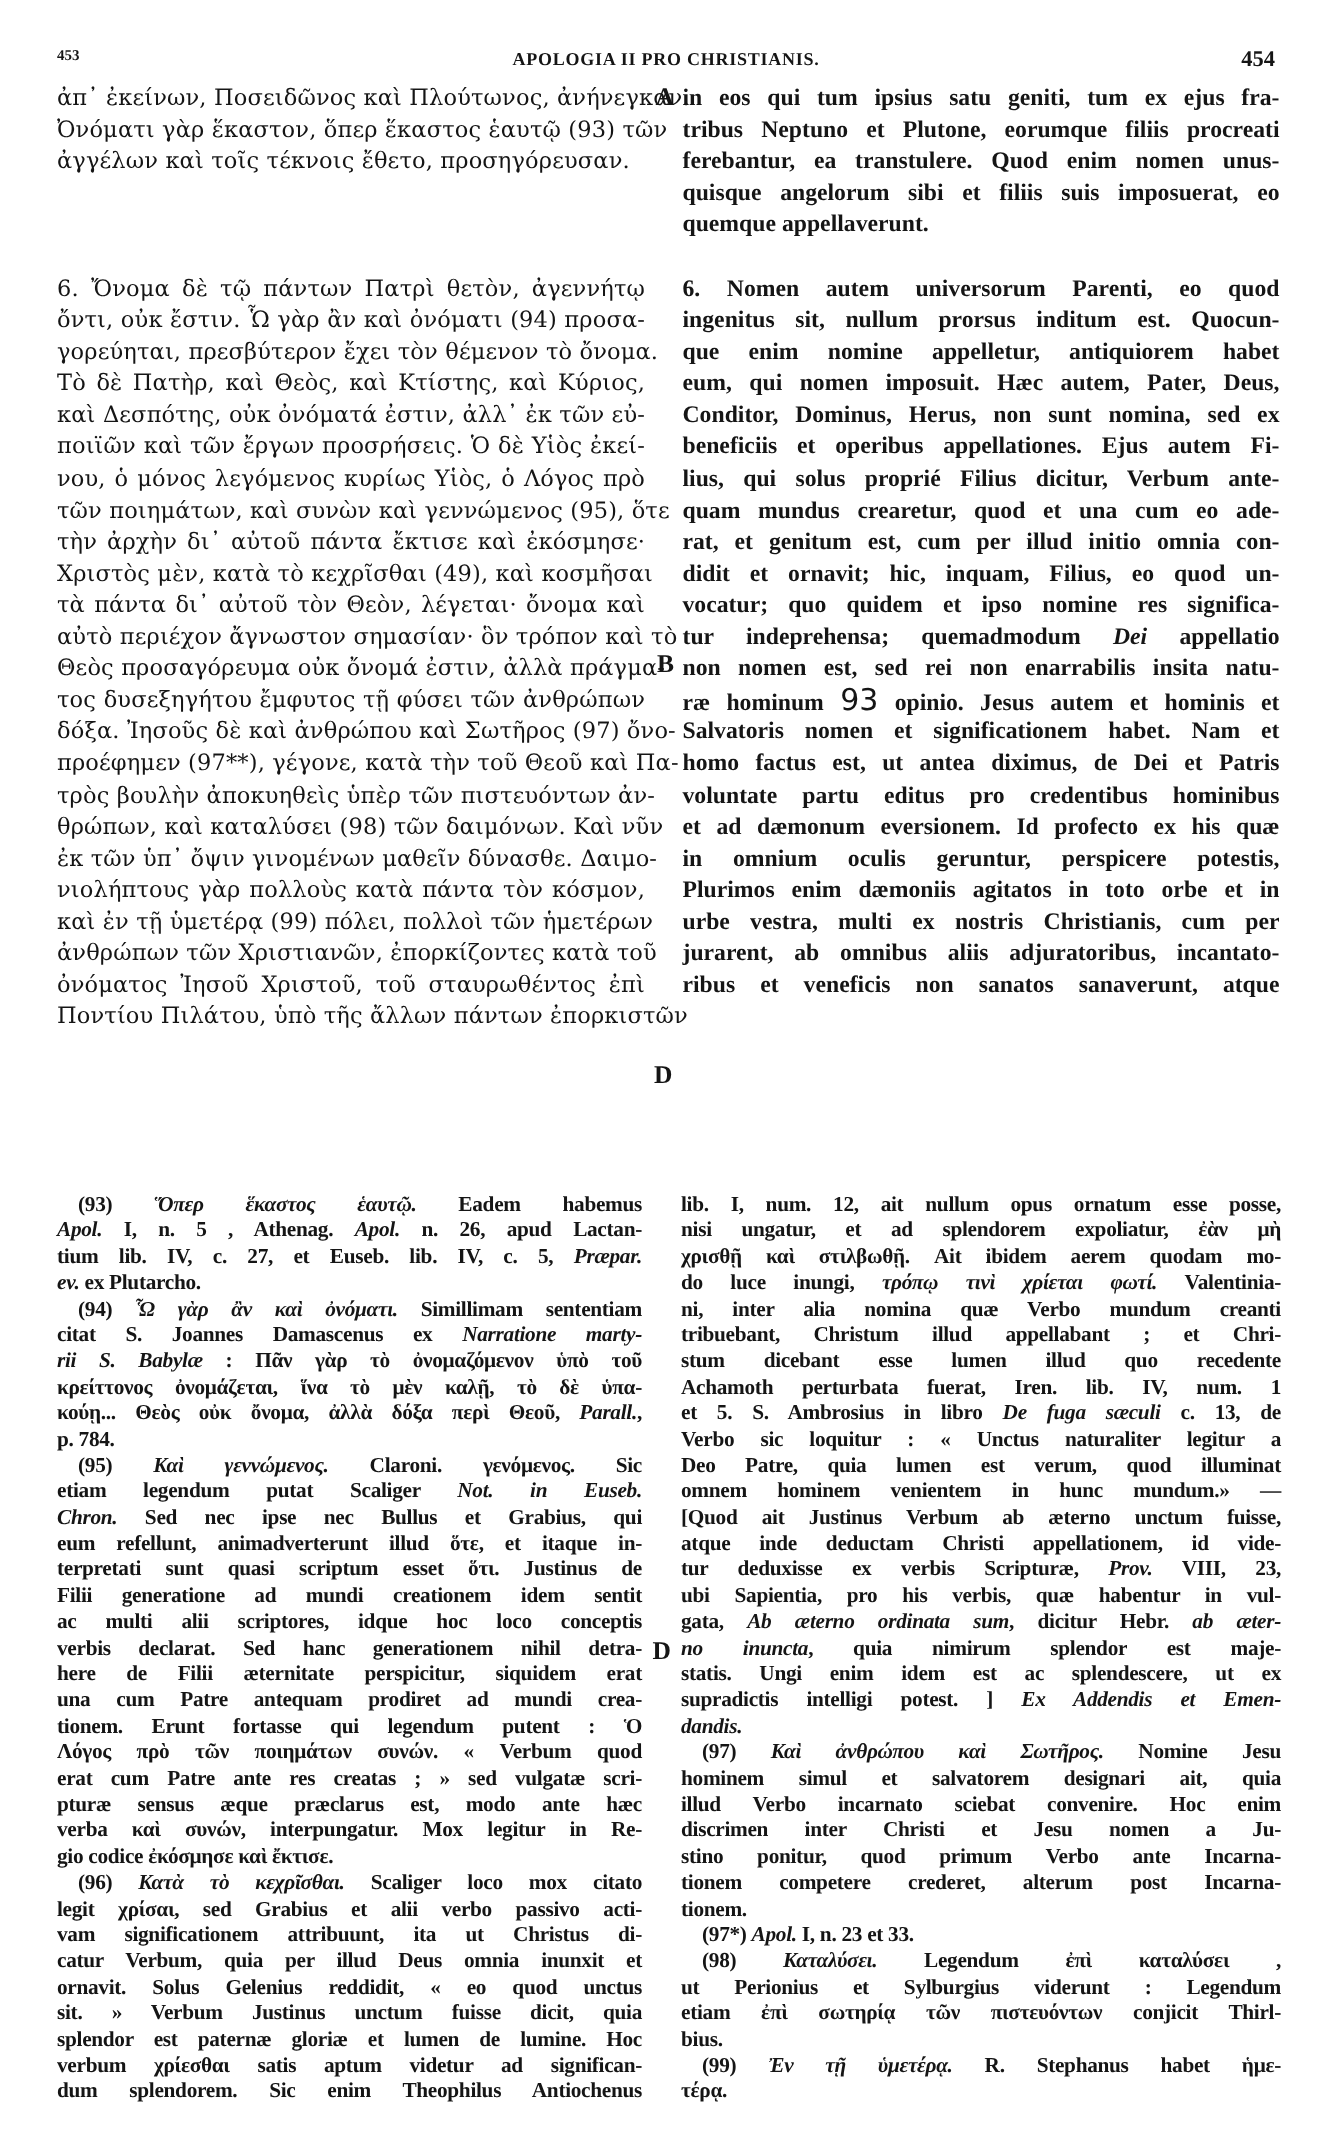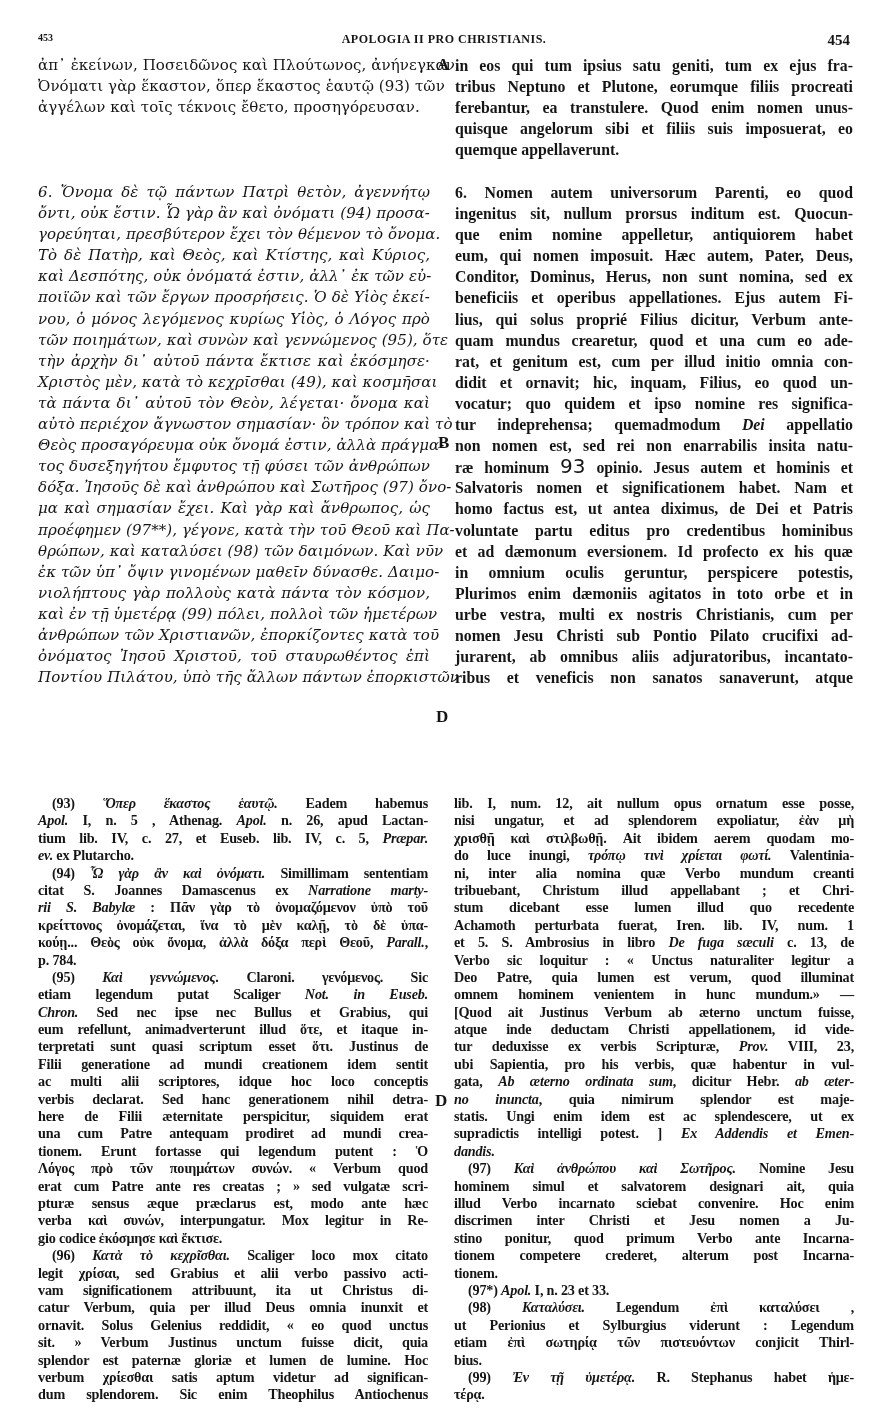--- a/index.html
+++ b/index.html
@@ -13,21 +13,21 @@
   .col { position: absolute; }
   .line { white-space: nowrap; overflow: visible; }
   .grk { font-family: "DejaVu Serif", serif; font-size: 15px; letter-spacing: 0.1px; }
   .lat { font-family: "Liberation Serif", serif; font-size: 15.8px; font-weight: bold; }
   .just { text-align: justify; text-align-last: justify; }
   .nojust { text-align-last: left; }
 
   
   #greek-top { left: 38px; top: 55px; width: 392px; }
   #latin-top { left: 455px; top: 55px; width: 398px; }
-  #greek-main { left: 38px; top: 182px; width: 392px; font-style: italic; }
+  #greek-main { left: 38px; top: 182px; width: 392px; }
   #latin-main { left: 455px; top: 182px; width: 398px; }
   .greek-main-line { height: 21.1px; line-height: 21.1px; }
   .latin-main-line { height: 21.1px; line-height: 21.1px; }
 
   .marker { position: absolute; font-family: "Liberation Serif", serif; font-weight: bold; font-size: 17px; }
 
   
   #notes-left { left: 38px; top: 795px; width: 390px; }
   #notes-right { left: 454px; top: 795px; width: 400px; }
   .note-line { height: 17.4px; line-height: 17.4px; font-family: "Liberation Serif", serif; font-size: 14.2px; font-weight: bold; letter-spacing: -0.2px; }
@@ -68,22 +68,22 @@
       <div class="line grk greek-main-line just">ποιϊῶν καὶ τῶν ἔργων προσρήσεις. Ὁ δὲ Υἱὸς ἐκεί-</div>
       <div class="line grk greek-main-line just">νου, ὁ μόνος λεγόμενος κυρίως Υἱὸς, ὁ Λόγος πρὸ</div>
       <div class="line grk greek-main-line just">τῶν ποιημάτων, καὶ συνὼν καὶ γεννώμενος (95), ὅτε</div>
       <div class="line grk greek-main-line just">τὴν ἀρχὴν δι᾽ αὐτοῦ πάντα ἔκτισε καὶ ἐκόσμησε·</div>
       <div class="line grk greek-main-line just">Χριστὸς μὲν, κατὰ τὸ κεχρῖσθαι (49), καὶ κοσμῆσαι</div>
       <div class="line grk greek-main-line just">τὰ πάντα δι᾽ αὐτοῦ τὸν Θεὸν, λέγεται· ὄνομα καὶ</div>
       <div class="line grk greek-main-line just">αὐτὸ περιέχον ἄγνωστον σημασίαν· ὃν τρόπον καὶ τὸ</div>
       <div class="line grk greek-main-line just">Θεὸς προσαγόρευμα οὐκ ὄνομά ἐστιν, ἀλλὰ πράγμα-</div>
       <div class="line grk greek-main-line just">τος δυσεξηγήτου ἔμφυτος τῇ φύσει τῶν ἀνθρώπων</div>
       <div class="line grk greek-main-line just">δόξα. Ἰησοῦς δὲ καὶ ἀνθρώπου καὶ Σωτῆρος (97) ὄνο-</div>
-      <div class="line grk greek-main-line just">μα καὶ σημασίαν ἔχει. Καὶ γὰρ καὶ ἄνθρωπος, ὡς</div>
       <div class="line grk greek-main-line just">προέφημεν (97**), γέγονε, κατὰ τὴν τοῦ Θεοῦ καὶ Πα-</div>
+      <div class="line grk greek-main-line just">τρὸς βουλὴν ἀποκυηθεὶς ὑπὲρ τῶν πιστευόντων ἀν-</div>
       <div class="line grk greek-main-line just">θρώπων, καὶ καταλύσει (98) τῶν δαιμόνων. Καὶ νῦν</div>
       <div class="line grk greek-main-line just">ἐκ τῶν ὑπ᾽ ὄψιν γινομένων μαθεῖν δύνασθε. Δαιμο-</div>
       <div class="line grk greek-main-line just">νιολήπτους γὰρ πολλοὺς κατὰ πάντα τὸν κόσμον,</div>
       <div class="line grk greek-main-line just">καὶ ἐν τῇ ὑμετέρᾳ (99) πόλει, πολλοὶ τῶν ἡμετέρων</div>
       <div class="line grk greek-main-line just">ἀνθρώπων τῶν Χριστιανῶν, ἐπορκίζοντες κατὰ τοῦ</div>
       <div class="line grk greek-main-line just">ὀνόματος Ἰησοῦ Χριστοῦ, τοῦ σταυρωθέντος ἐπὶ</div>
       <div class="line grk greek-main-line just">Ποντίου Πιλάτου, ὑπὸ τῆς ἄλλων πάντων ἐπορκιστῶν</div>
     </div>
   <div class="col" id="latin-main">
       <div class="line lat latin-main-line just">6. Nomen autem universorum Parenti, eo quod</div>
@@ -100,21 +100,20 @@
       <div class="line lat latin-main-line just">tur indeprehensa; quemadmodum <i>Dei</i> appellatio</div>
       <div class="line lat latin-main-line just">non nomen est, sed rei non enarrabilis insita natu-</div>
       <div class="line lat latin-main-line just">ræ hominum <span class="folio-stamp">93</span> opinio. Jesus autem et hominis et</div>
       <div class="line lat latin-main-line just">Salvatoris nomen et significationem habet. Nam et</div>
       <div class="line lat latin-main-line just">homo factus est, ut antea diximus, de Dei et Patris</div>
       <div class="line lat latin-main-line just">voluntate partu editus pro credentibus hominibus</div>
       <div class="line lat latin-main-line just">et ad dæmonum eversionem. Id profecto ex his quæ</div>
       <div class="line lat latin-main-line just">in omnium oculis geruntur, perspicere potestis,</div>
       <div class="line lat latin-main-line just">Plurimos enim dæmoniis agitatos in toto orbe et in</div>
       <div class="line lat latin-main-line just">urbe vestra, multi ex nostris Christianis, cum per</div>
-      <div class="line lat latin-main-line just">nomen Jesu Christi sub Pontio Pilato crucifixi ad-</div>
       <div class="line lat latin-main-line just">jurarent, ab omnibus aliis adjuratoribus, incantato-</div>
       <div class="line lat latin-main-line just">ribus et veneficis non sanatos sanaverunt, atque</div>
     </div>
 
   <span class="marker" style="left:437px; top:55px;">A</span>
   <span class="marker" style="left:438px; top:433px;">B</span>
   <span class="marker" style="left:436px; top:707px;">D</span>
   <span class="marker" style="left:435px; top:1091px;">D</span>
 
   <div class="col" id="notes-left">

